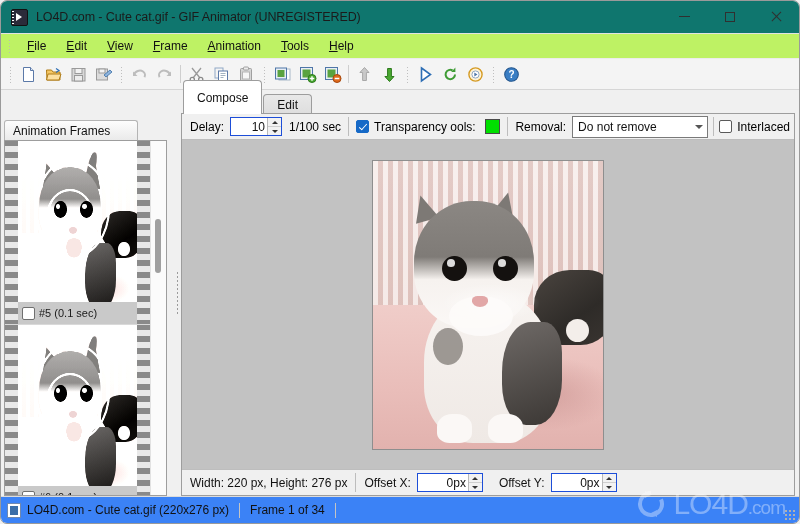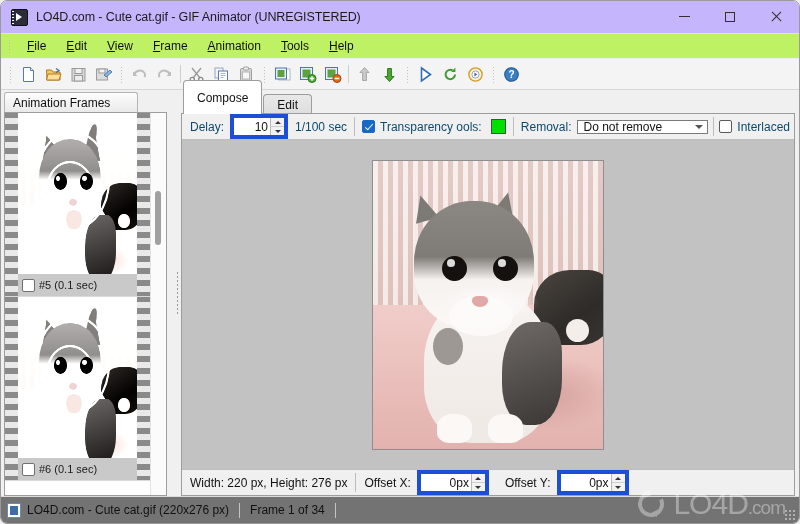--- a/index.html
+++ b/index.html
@@ -16,21 +16,21 @@
     border:1px solid #9a9a9a;
     border-radius:7px;
     box-sizing:border-box;
     overflow:hidden;
     display:flex;flex-direction:column;
   }
 
   
   .titlebar{
     height:32px;flex:0 0 32px;
-    background:#c4b5fd;
+    background:#0f766e;
     display:flex;align-items:center;
     border-bottom:1px solid #e2e2e2;
     position:relative;
   }
   .title-icon{
     width:17px;height:17px;margin-left:10px;margin-right:8px;
     background:#2b2b3a;border:1px solid #111;
     border-radius:2px;
     position:relative;flex:0 0 auto;
     box-sizing:border-box;
@@ -106,20 +106,21 @@
     padding:2px 0 0 3px;box-sizing:border-box;
   }
   .lp-header{
     height:20px;flex:0 0 20px;
     background:linear-gradient(to bottom,#fdfdfd,#eaeaea);
     border:1px solid #b4b4b4;border-bottom:none;
     border-radius:3px 3px 0 0;
     display:flex;align-items:center;padding-left:8px;
     font-size:12px;color:#111;box-sizing:border-box;
     width:134px;
+    margin-top:28px;
   }
   .lp-list{
     flex:1 1 auto;min-height:0;position:relative;
     border:1px solid #9d9d9d;border-top:1px solid #9d9d9d;
     background:#fff;display:flex;overflow:hidden;
     margin-right:6px;
   }
   .filmstrip{
     flex:1 1 auto;overflow:hidden;background:#fff;
     display:flex;flex-direction:column;
@@ -196,24 +197,24 @@
     flex:1 1 auto;min-height:0;display:flex;flex-direction:column;
     border:1px solid #9d9d9d;background:#f0f0f0;
     box-sizing:border-box;margin-top:-1px;
   }
   .options-row{
     height:26px;flex:0 0 26px;display:flex;align-items:center;
     background:#f0f0f0;padding:0 4px;gap:0;
     border-bottom:1px solid #bdbdbd;
     box-sizing:border-box;
   }
-  .lbl{font-size:12px;color:#0c4a6e;white-space:nowrap;}
+  .lbl{font-size:12px;color:#000000;white-space:nowrap;}
   .spin{
-    display:flex;align-items:stretch;height:25px;
-    border:4px solid #1d4ed8;background:#fff;box-sizing:border-box;
+    display:flex;align-items:stretch;height:19px;
+    border:1px solid #1d4ed8;background:#fff;box-sizing:border-box;
   }
   .spin input{
     border:none;outline:none;width:34px;text-align:right;
     font-family:"Liberation Sans",sans-serif;font-size:12px;color:#111;
     padding:0 2px 0 0;background:transparent;
   }
   .spin-btns{
     width:13px;display:flex;flex-direction:column;
     border-left:1px solid #b9b9b9;background:#f2f2f2;flex:0 0 13px;
   }
@@ -233,21 +234,21 @@
   .chk.checked{background:#1669c7;border-color:#1669c7;}
   .chk.checked::after{
     content:"";width:3px;height:7px;border:solid #fff;border-width:0 1.6px 1.6px 0;
     transform:rotate(42deg);margin-bottom:2px;
   }
   .swatch{
     width:17px;height:15px;background:#00e000;border:1px solid #4a4a4a;
     box-sizing:border-box;
   }
   .combo{
-    height:14px;width:148px;border:1px solid #7a7a7a;background:#fff;
+    height:22px;width:148px;border:1px solid #7a7a7a;background:#fff;
     display:flex;align-items:center;justify-content:space-between;
     padding:0 4px 0 5px;box-sizing:border-box;font-size:12px;color:#111;
   }
   .chev{width:0;height:0;border-left:4px solid transparent;border-right:4px solid transparent;border-top:4px solid #555;}
   .canvas{
     flex:1 1 auto;min-height:0;background:#c2c2c2;
     display:flex;align-items:center;justify-content:center;position:relative;
     overflow:hidden;
   }
   .photo{
@@ -260,21 +261,21 @@
     height:26px;flex:0 0 26px;display:flex;align-items:center;
     background:#f0f0f0;padding:0 4px;border-top:1px solid #bdbdbd;
     box-sizing:border-box;
   }
   .status-text{font-size:12px;color:#111;white-space:nowrap;}
   .ofs-spin input{width:48px;}
 
   
   .statusbar{
     height:26px;flex:0 0 26px;display:flex;align-items:center;
-    background:#737373;border-top:1px solid #dcdcdc;
+    background:#3b82f6;border-top:1px solid #dcdcdc;
     padding-left:6px;position:relative;
   }
   .sb-icon{
     width:14px;height:15px;background:#fff;border:1px solid #6f88b0;
     margin-right:6px;position:relative;flex:0 0 auto;box-sizing:border-box;
   }
   .sb-icon::after{
     content:"";position:absolute;left:2px;top:2px;right:2px;bottom:2px;
     background:#3b6ea8;
   }

